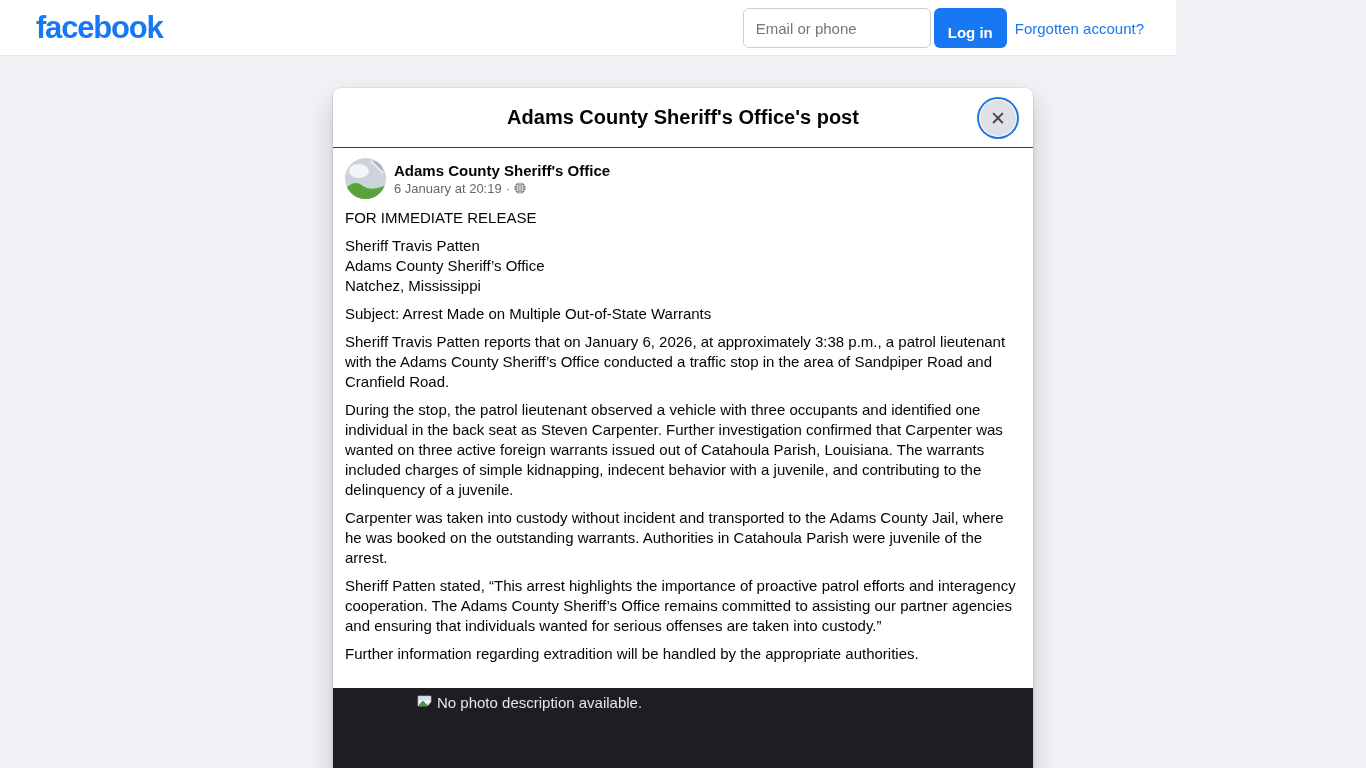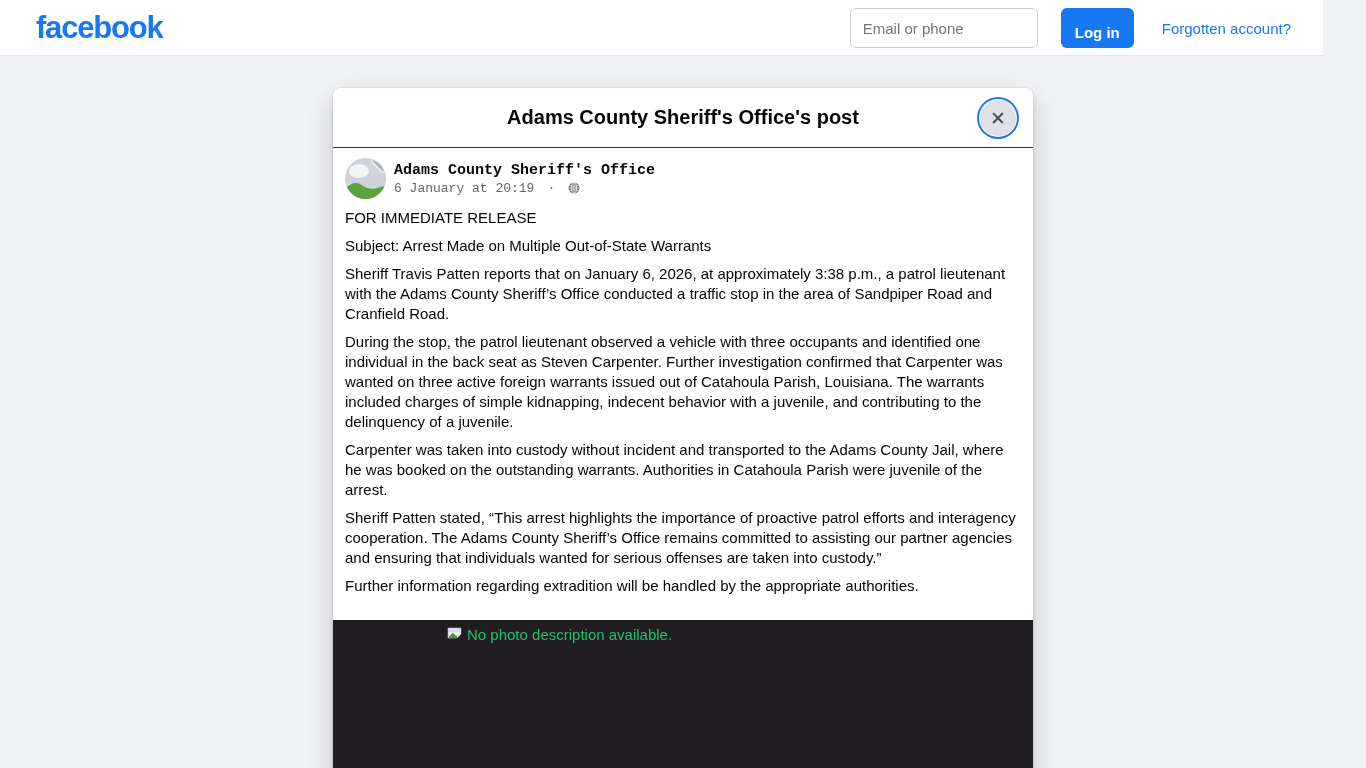--- a/index.html
+++ b/index.html
@@ -6,35 +6,35 @@
   html, body { width: 1366px; height: 768px; overflow: hidden; }
   body {
     background: #f0f2f5;
     font-family: "Liberation Sans", sans-serif;
     color: #050505;
     position: relative;
   }
 
   
   .topbar {
-    position: absolute; top: 0; left: 0; width: 1323px; height: 56px;
+    position: absolute; top: 0; left: 0; width: 1176px; height: 56px;
     background: #ffffff;
     border-bottom: 1px solid #e4e6eb;
     display: flex; align-items: center;
     z-index: 5;
   }
   .logo {
     margin-left: 36px;
     font-size: 31px; font-weight: bold; letter-spacing: -1.2px;
     color: #1877f2;
     cursor: pointer;
   }
   .login-cluster {
     position: absolute; right: 32px; top: 8px; height: 40px;
-    display: flex; align-items: center; gap: 23px;
+    display: flex; align-items: center; gap: 3px;
   }
   .login-cluster input {
     width: 188px; height: 40px;
     border: 1px solid #ccd0d5; border-radius: 6px;
     padding: 0 12px;
     font-size: 15px; font-family: "Liberation Sans", sans-serif;
     color: #1c1e21; background: #fff;
     outline: none;
   }
   .login-cluster input::placeholder { color: #73767c; }
@@ -67,48 +67,48 @@
   .close-btn {
     position: absolute; right: 17px; top: 12px;
     width: 36px; height: 36px; border-radius: 50%;
     background: #dfe1e6; border: none; cursor: pointer;
     display: flex; align-items: center; justify-content: center;
     color: #44484d; font-size: 19px; line-height: 1;
     box-shadow: 0 0 0 1px #ffffff, 0 0 0 3px #2374e1;
   }
 
   
-  .post-header { display: flex; gap: 8px; padding: 10px 12px 0 12px; align-items: center; font-family: Liberation Mono, monospace; }
+  .post-header { display: flex; gap: 8px; padding: 10px 12px 0 12px; align-items: center; }
   .avatar {
     width: 41px; height: 41px; border-radius: 50%;
     overflow: hidden; flex: 0 0 41px; cursor: pointer;
     background: #d8dde2;
   }
   .author-block { display: flex; flex-direction: column; }
   .author-name { font-size: 15px; font-weight: bold; color: #050505; line-height: 19px; cursor: pointer; }
   .timestamp-row {
-    display: flex; align-items: center; gap: 13px;
+    display: flex; align-items: center; gap: 4px;
     font-size: 13px; color: #65676b; line-height: 17px; cursor: pointer;
   }
 
   
   .post-text { padding: 9px 12px 24px 12px; font-size: 15px; line-height: 20px; color: #050505; }
   .post-text p { margin: 0 0 8px 0; white-space: pre-line; }
   .post-text p:last-child { margin-bottom: 0; }
 
   
   .photo-viewer {
     width: 100%; height: 420px;
     background: #1f1d22;
   }
   .broken-img {
     display: flex; align-items: flex-start; gap: 3px;
-    padding: 6px 0 0 114px;
+    padding: 6px 0 0 84px;
     font-size: 15px; line-height: 18px;
-    color: #22c55e;
+    color: #e5e5e5;
   }
   .broken-img svg { margin-top: 1px; }
 </style>
 </head>
 <body>
 
 <header class="topbar">
   <div class="logo">facebook</div>
   <div class="login-cluster">
     <input type="text" class="email-input" placeholder="Email or phone" style="">
@@ -147,20 +147,23 @@
           <path d="M0.5,6 H11.5 M6,0.5 V11.5" stroke="#e9eaec" stroke-width="0.9" fill="none"></path>
           <ellipse cx="6" cy="6" rx="2.6" ry="5.5" stroke="#e9eaec" stroke-width="0.9" fill="none"></ellipse>
           <path d="M1.2,3.4 Q6,5 10.8,3.4 M1.2,8.6 Q6,7 10.8,8.6" stroke="#e9eaec" stroke-width="0.9" fill="none"></path>
         </svg>
       </span>
     </div>
   </div>
 
   <div class="post-text">
     <p>FOR IMMEDIATE RELEASE</p>
+    <p>Sheriff Travis Patten
+Adams County Sheriff’s Office
+Natchez, Mississippi</p>
     <p>Subject: Arrest Made on Multiple Out-of-State Warrants</p>
     <p>Sheriff Travis Patten reports that on January 6, 2026, at approximately 3:38 p.m., a patrol lieutenant with the Adams County Sheriff’s Office conducted a traffic stop in the area of Sandpiper Road and Cranfield Road.</p>
     <p>During the stop, the patrol lieutenant observed a vehicle with three occupants and identified one individual in the back seat as Steven Carpenter. Further investigation confirmed that Carpenter was wanted on three active foreign warrants issued out of Catahoula Parish, Louisiana. The warrants included charges of simple kidnapping, indecent behavior with a juvenile, and contributing to the delinquency of a juvenile.</p>
     <p>Carpenter was taken into custody without incident and transported to the Adams County Jail, where he was booked on the outstanding warrants. Authorities in Catahoula Parish were juvenile of the arrest.</p>
     <p>Sheriff Patten stated, “This arrest highlights the importance of proactive patrol efforts and interagency cooperation. The Adams County Sheriff’s Office remains committed to assisting our partner agencies and ensuring that individuals wanted for serious offenses are taken into custody.”</p>
     <p>Further information regarding extradition will be handled by the appropriate authorities.</p>
   </div>
 
   <div class="photo-viewer">
     <div class="broken-img">

